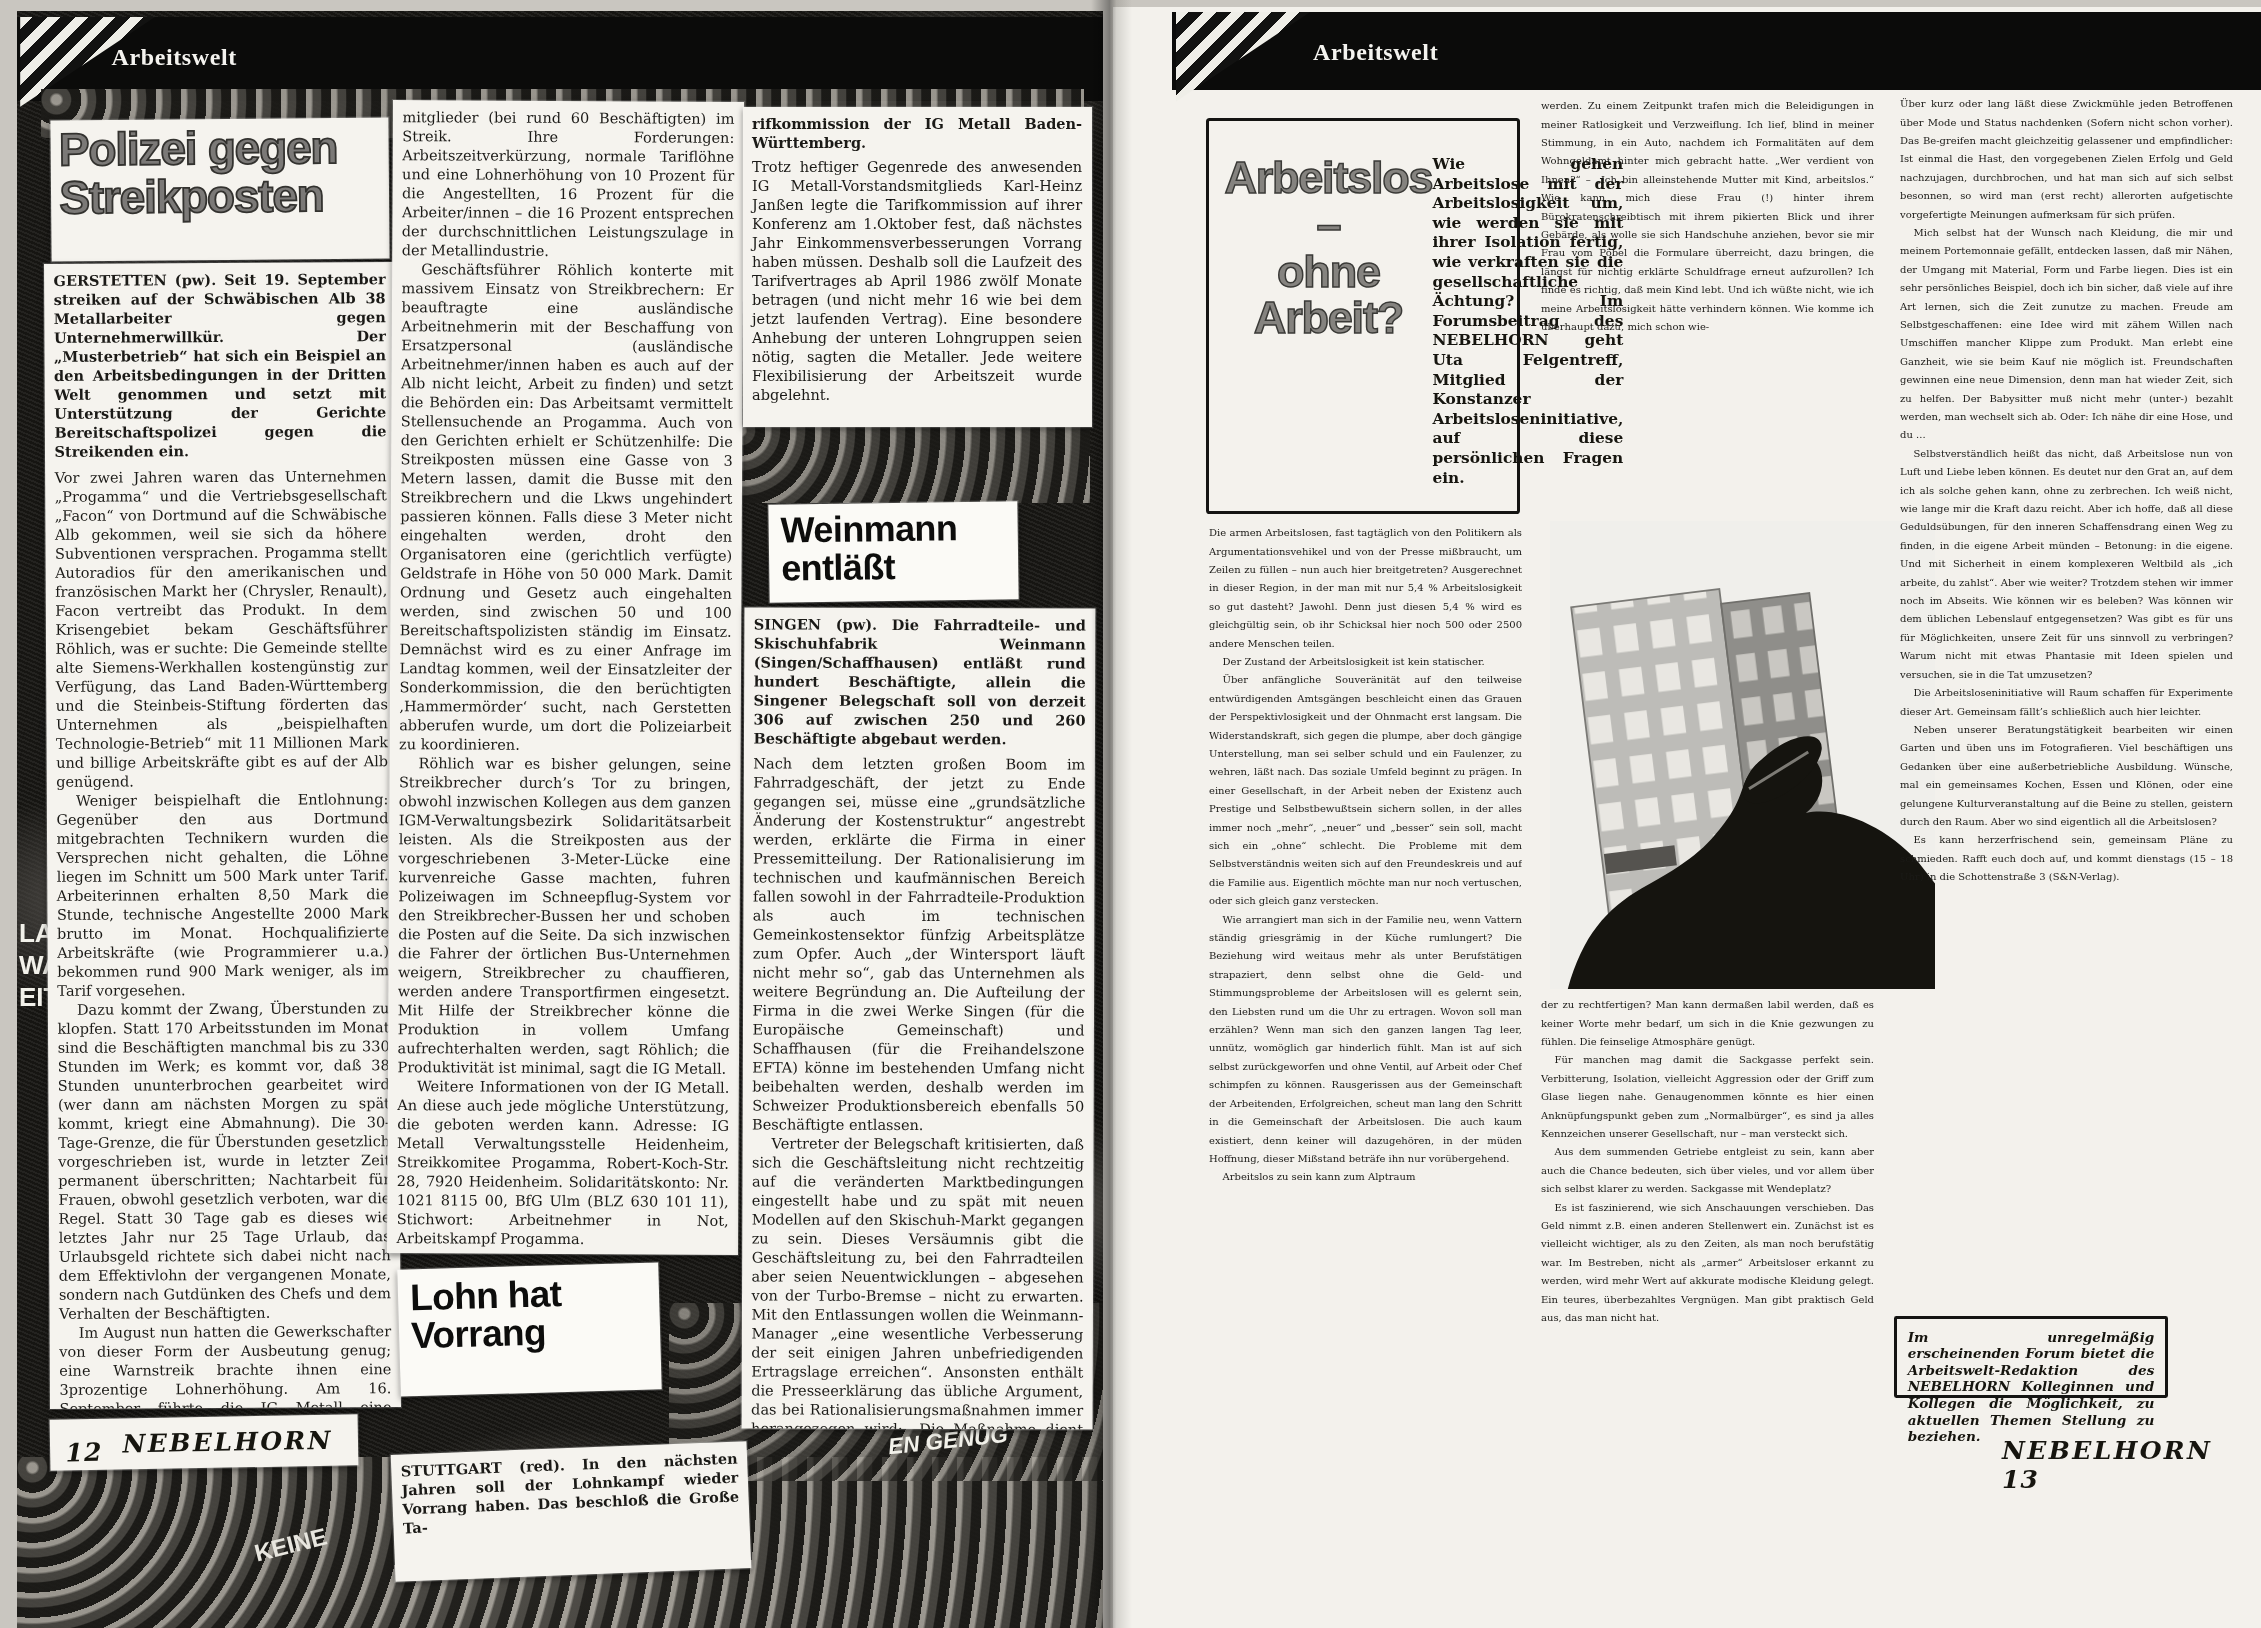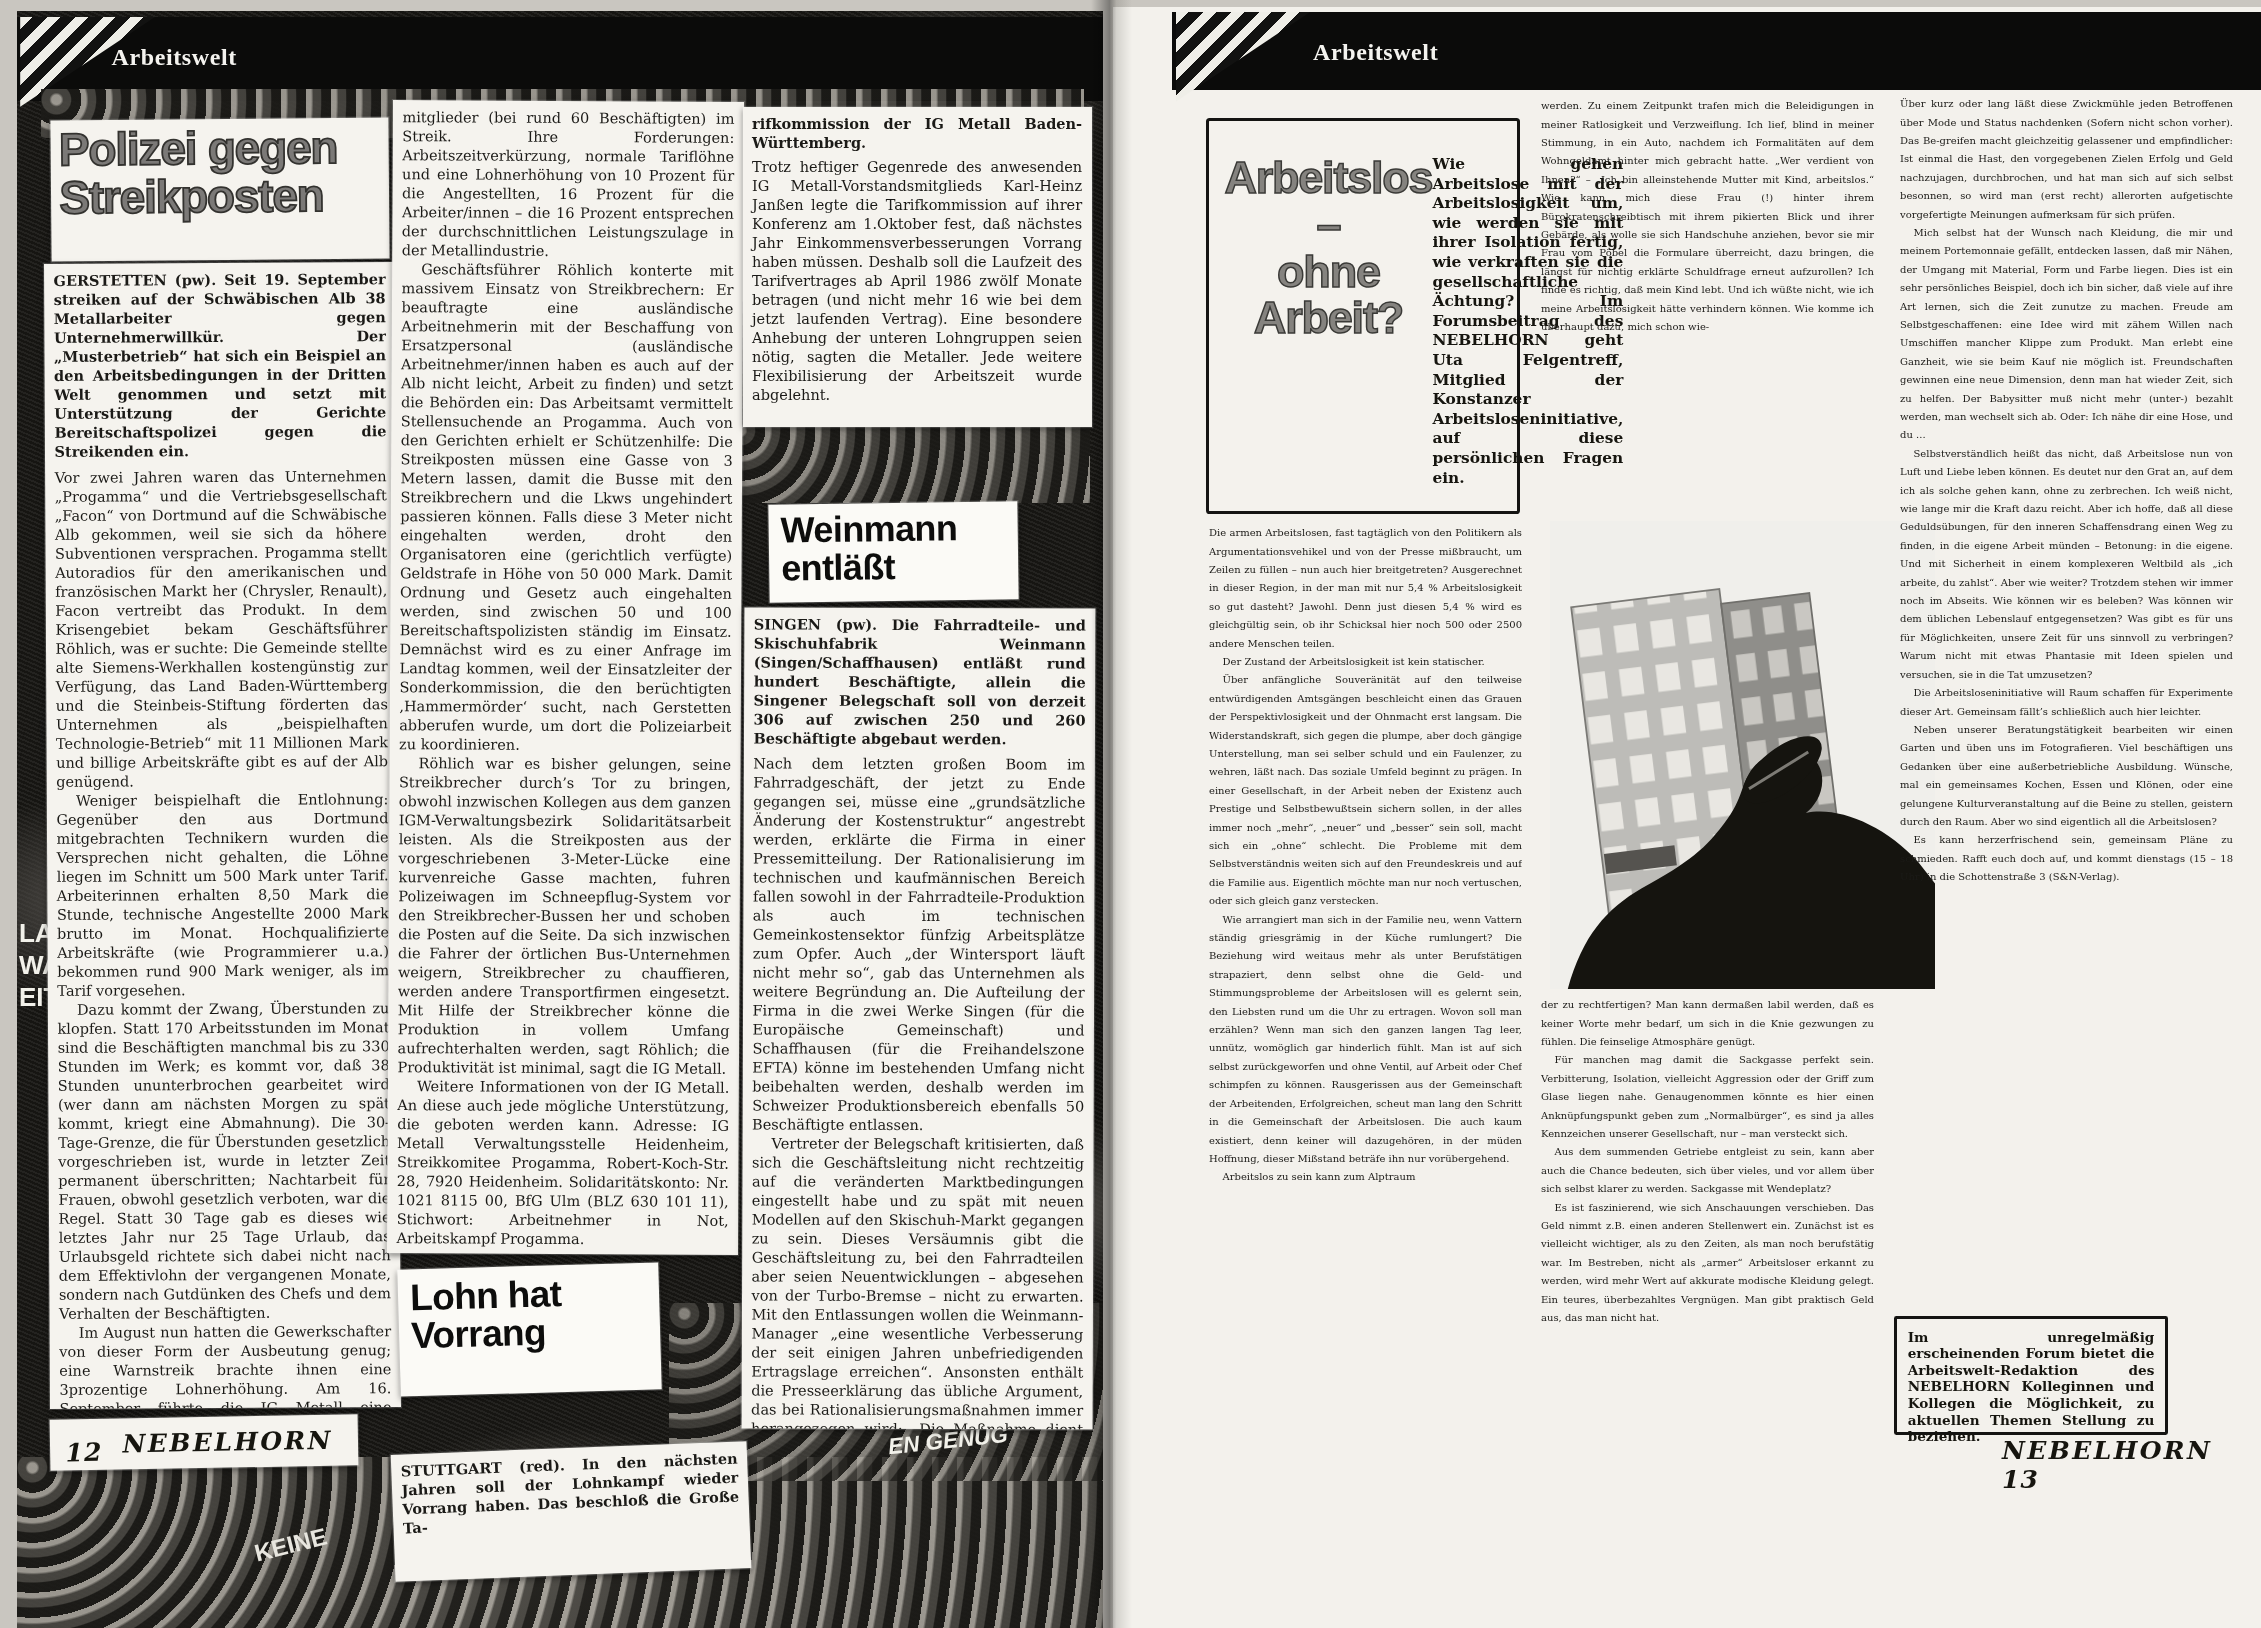--- a/index.html
+++ b/index.html
@@ -73,24 +73,24 @@
   .hl-box{
     position:absolute;left:93px;top:111px;width:314px;height:396px;
     border:3.6px solid #141412;border-radius:3.6px;background:#f4f2ed;
     display:flex;flex-direction:row;justify-content:space-between;
     box-sizing:border-box;padding:34px 15.4px 16.6px 15.4px;
   }
   .hl-box .display{font-size:45px;text-align:center;-webkit-text-stroke:1.5px #3a3a37;color:#85837f;}
   .hl-box .intro{font-size:15.4px;line-height:19.6px;font-weight:bold;text-align:justify;color:#16150f;}
   
   .forum-box{
-    position:absolute;left:781px;top:1309px;width:274px;height:119px;
+    position:absolute;left:781px;top:1309px;width:274px;height:82px;
     border:3px solid #141412;border-radius:2.4px;background:#f3f1ec;
     box-sizing:border-box;padding:9.5px 10.7px;
-    font-weight:bold;font-size:13.6px;line-height:16.6px;
+    font-style:italic;font-weight:bold;font-size:13.6px;line-height:16.6px;
     text-align:justify;color:#16150f;
   }
   
   .pagefoot{
     font-family:"DejaVu Serif",serif;font-style:italic;font-weight:bold;
     font-size:25px;color:#16150f;letter-spacing:1.2px;
   }
   .pagefoot .num{margin:16px 20px 0 0;}
   .pagefoot .mag{letter-spacing:2.4px;}
   

